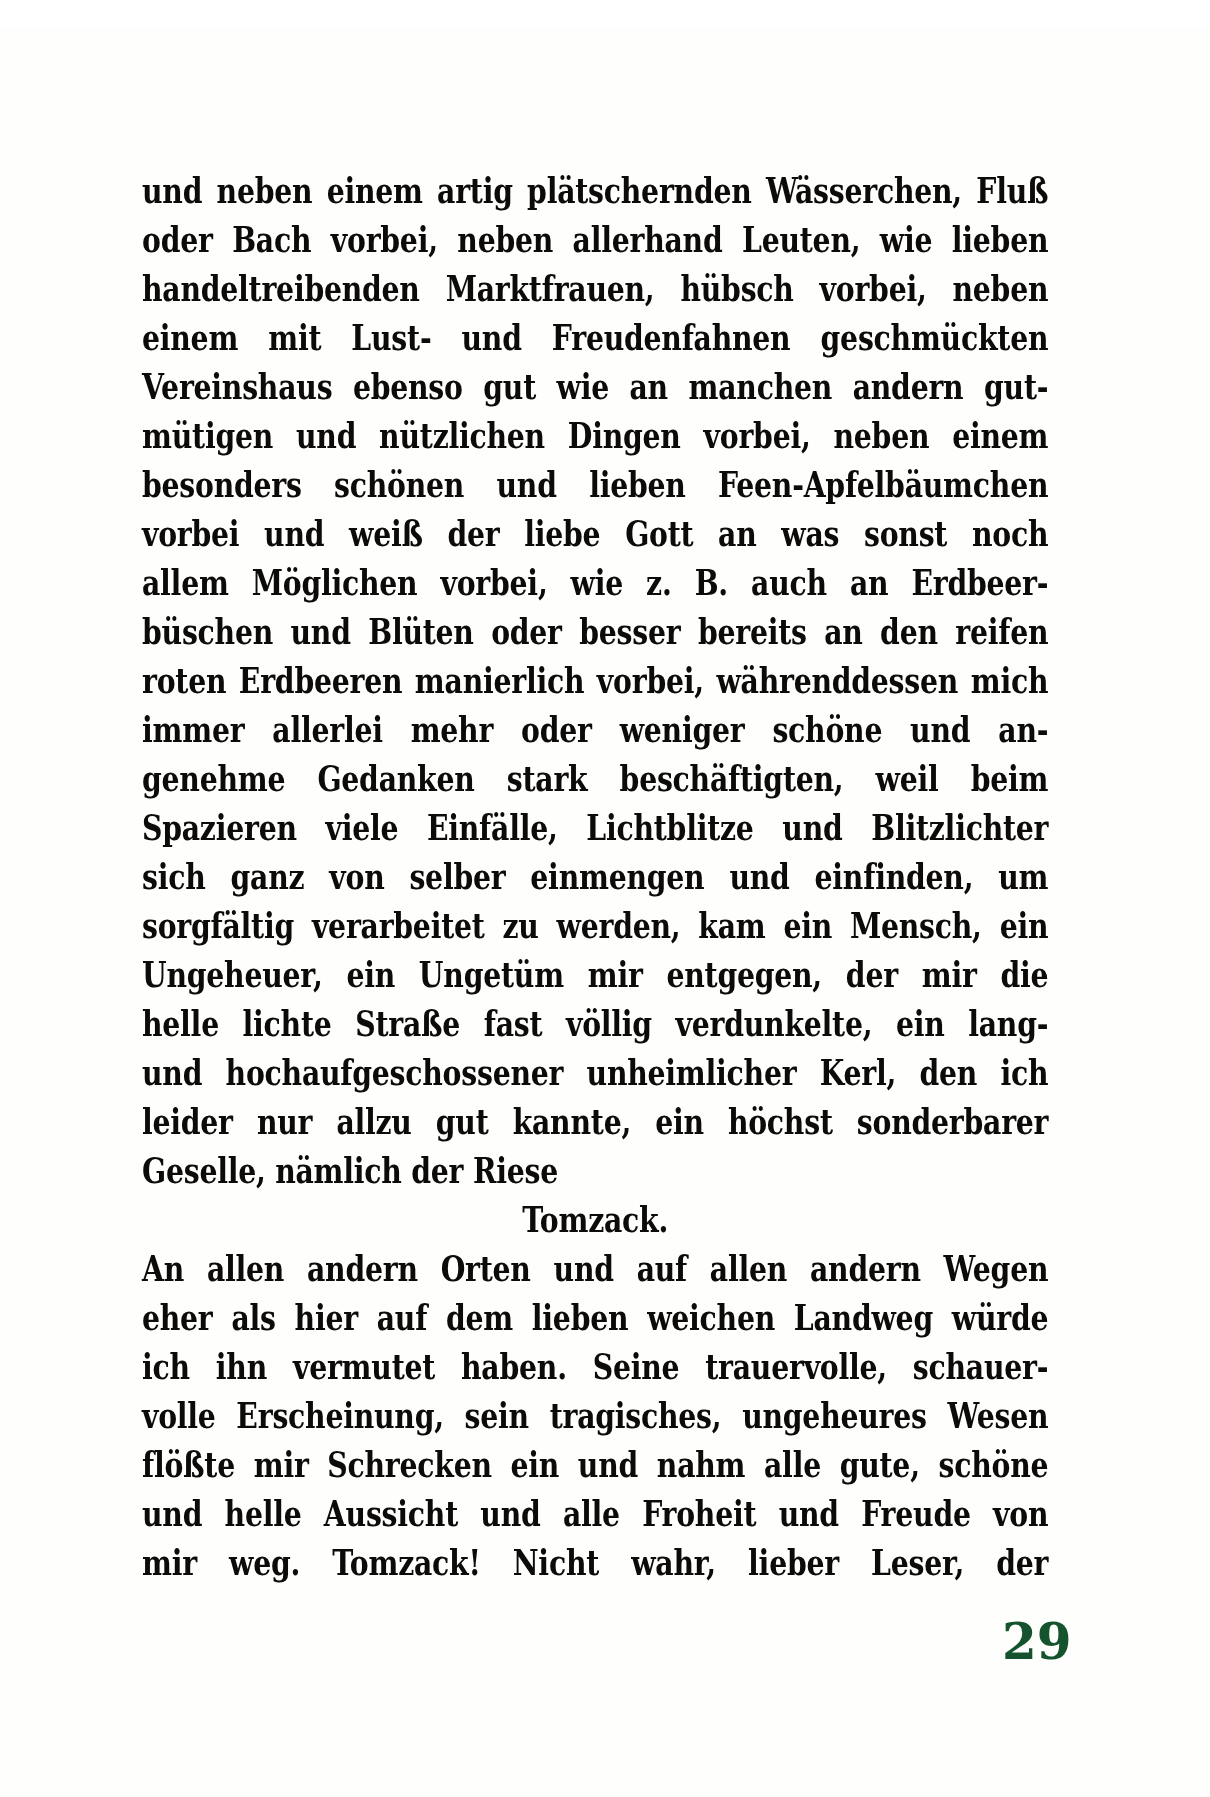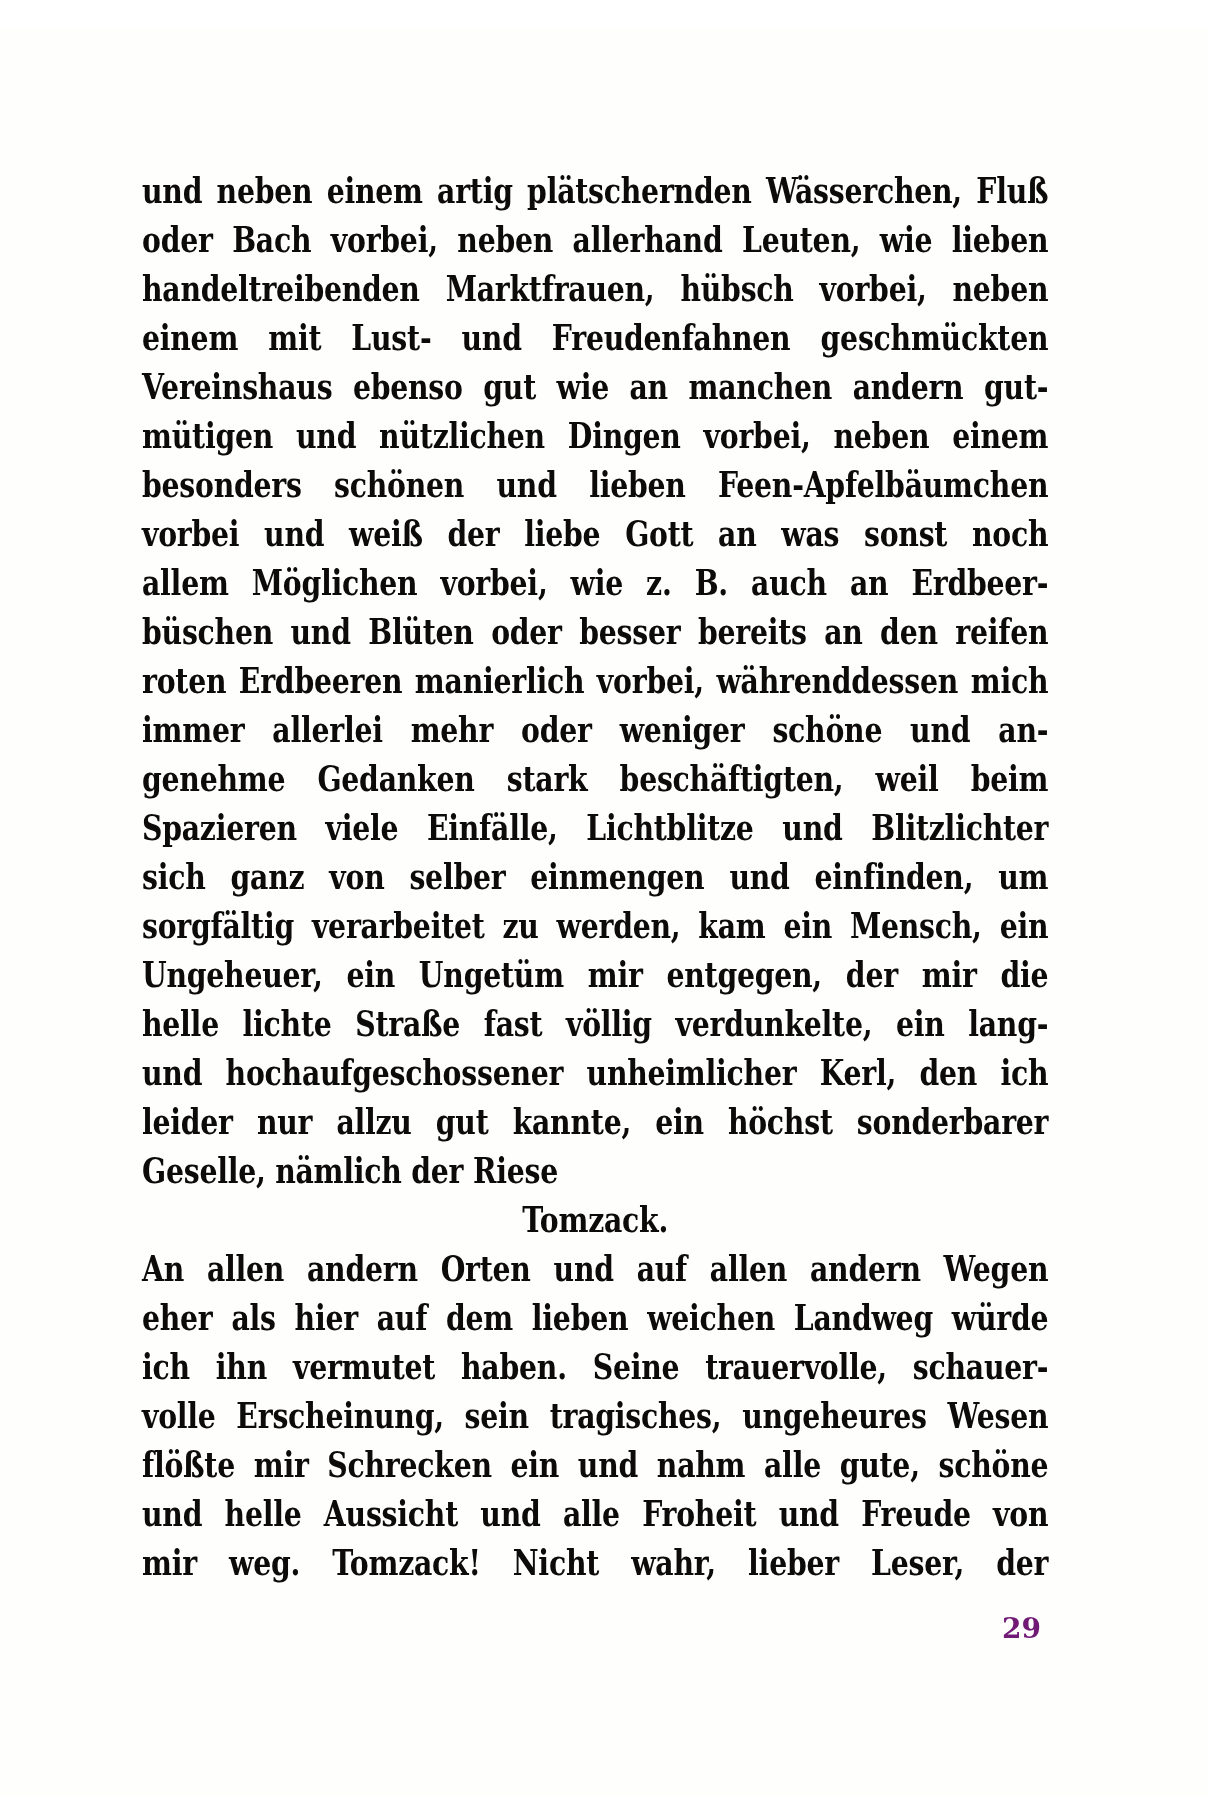--- a/index.html
+++ b/index.html
@@ -43,24 +43,24 @@
     text-align-last: left;
   }
   .center {
     text-align: center;
     text-align-last: center;
   }
   .page-number {
     position: absolute;
     left: 1002px;
     top: 1584px;
-    font-size: 28px;
+    font-size: 50px;
     font-weight: 700;
     font-family: "DejaVu Serif", "Liberation Serif", serif;
-    color: #701a75;
+    color: #14532d;
   }
 </style>
 </head>
 <body>
 
 <div class="page">
   <div class="text-block">
       <div class="line justify">und neben einem artig plätschernden Wässerchen, Fluß</div>
       <div class="line justify">oder Bach vorbei, neben allerhand Leuten, wie lieben</div>
       <div class="line justify">handeltreibenden Marktfrauen, hübsch vorbei, neben</div>

